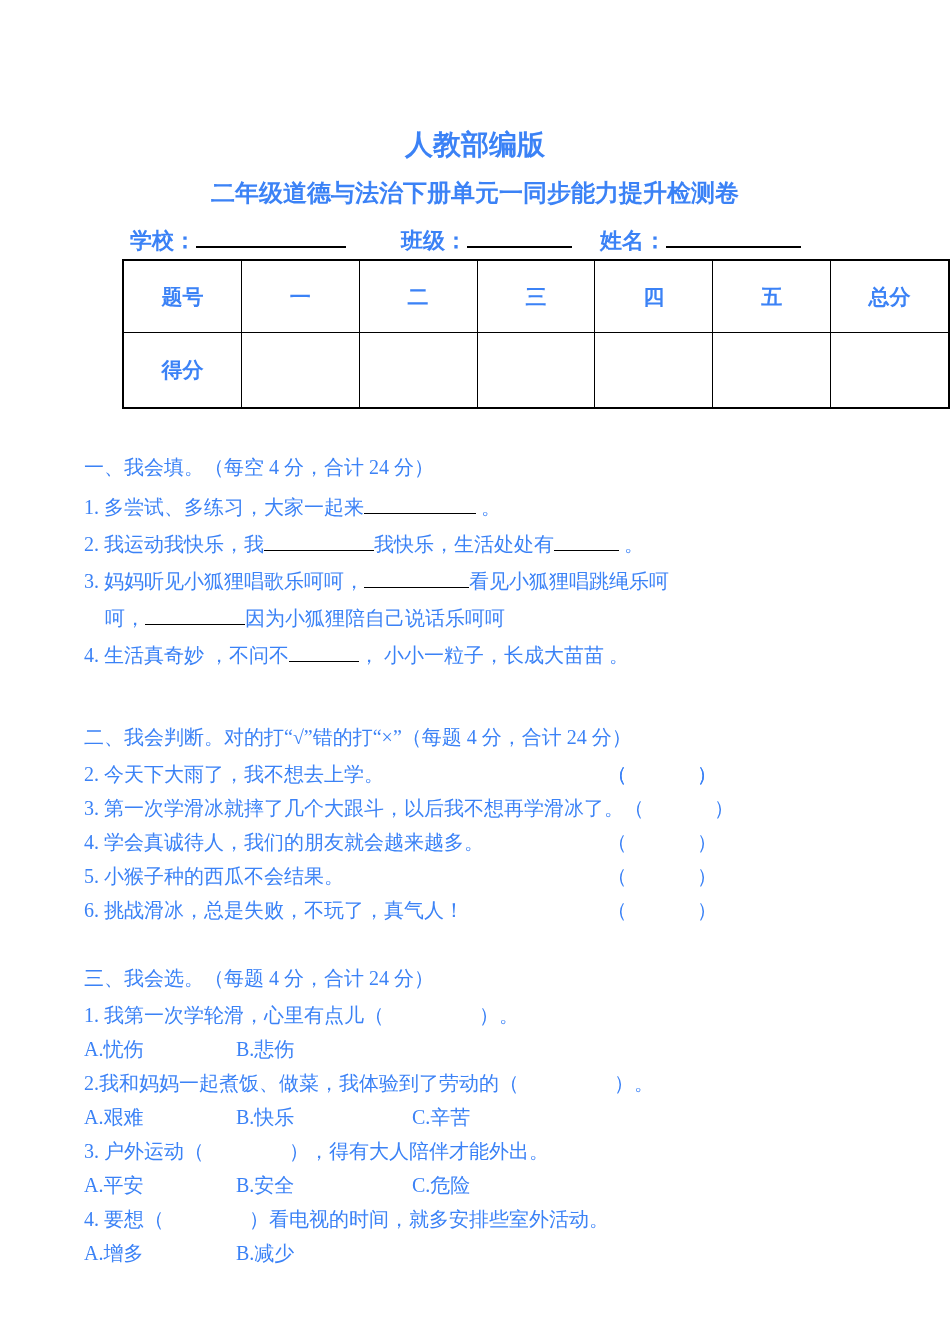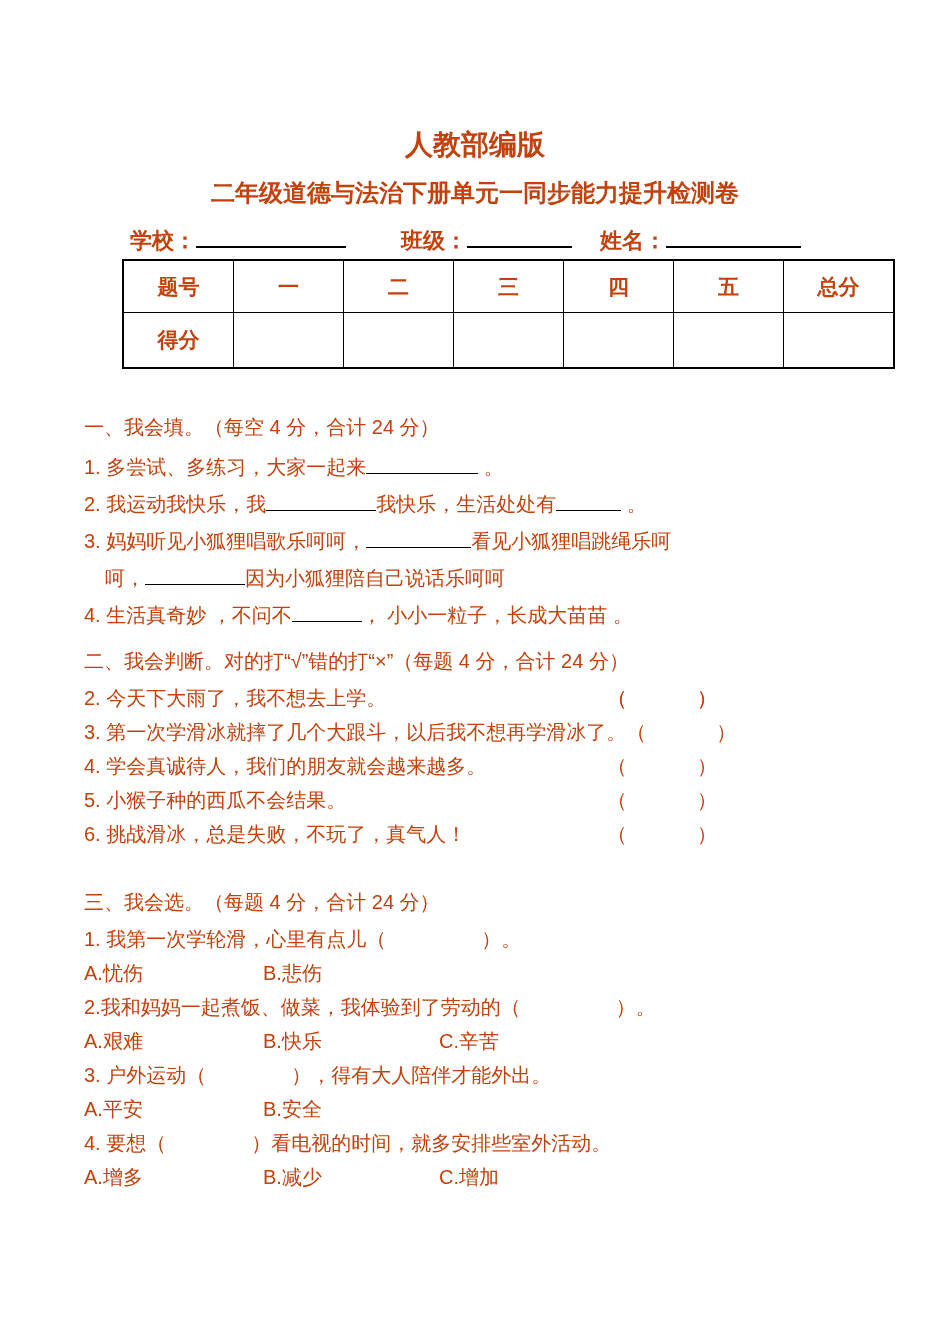--- a/index.html
+++ b/index.html
@@ -1,21 +1,21 @@
 <!DOCTYPE html>
 <html><head>
 <meta charset="utf-8">
 <style>
   html, body { margin: 0; padding: 0; background: #ffffff; }
   .page {
     width: 950px;
     height: 1344px;
     background: #ffffff;
-    color: #c2410c;
-    font-family: Liberation Sans, sans-serif;
+    color: #3b82f6;
+    font-family: Liberation Serif, serif;
     position: relative;
     overflow: hidden;
   }
   .edition-title {
     margin: 0;
     padding-top: 130px;
     text-align: center;
     font-size: 28px;
     line-height: 30px;
     font-weight: bold;
@@ -49,38 +49,38 @@
     table-layout: fixed;
     border: 2px solid #000;
   }
   table.score-table td {
     border: 1px solid #000;
     width: 97px;
     text-align: center;
     vertical-align: middle;
     font-size: 21px;
     font-weight: bold;
-    padding: 6px;
+    padding: 16px;
   }
   table.score-table tr.hdr td { height: 39px; }
   table.score-table tr.scr td { height: 42px; }
   .content {
     margin-left: 84px;
     margin-right: 60px;
     font-size: 20px;
   }
   .sec { margin-top: 0; }
   .line {
     line-height: 22px;
     margin-bottom: 12px;
     white-space: nowrap;
   }
   .sec-heading { margin-bottom: 15px; }
   .sec-fill   { margin-top: 47px; }
-  .sec-judge  { margin-top: 24px; }
+  .sec-judge  { margin-top: 60px; }
   .sec-choice { margin-top: 46px; }
   .blank {
     display: inline-block;
     border-bottom: 1px solid #000;
     height: 20px;
     vertical-align: baseline;
   }
   .w112 { width: 112px; }
   .w110 { width: 110px; }
   .w105 { width: 105px; }
@@ -92,21 +92,21 @@
   .judge .answer { position: absolute; left: 523px; top: 0; }
   .psp {
     display: inline-block;
     width: 70px;
     height: 1px;
   }
   .pgap    { display: inline-block; width: 95px; height: 1px; }
   .pgap-sm { display: inline-block; width: 85px; height: 1px; }
   .opts { display: flex; }
   .opts .opt-a { width: 152px; }
-  .opts .opt-b { width: 176px; margin-left: 27px; }
+  .opts .opt-b { width: 176px; }
   .opts .opt-c { flex: 1; }
   .q-line { margin-top: 2px; }
 </style>
 </head>
 <body>
 
 <div class="page">
 
   <h1 class="edition-title">人教部编版</h1>
   <h2 class="exam-title">二年级道德与法治下册单元一同步能力提升检测卷</h2>
@@ -214,26 +214,26 @@
         <span class="opt-b">B.快乐</span>
         <span class="opt-c">C.辛苦</span>
       </div>
 
       <div class="line q-line">
         <span>3. 户外运动（</span><span class="pgap-sm"></span><span>），得有大人陪伴才能外出。</span>
       </div>
       <div class="line opts">
         <span class="opt-a">A.平安</span>
         <span class="opt-b">B.安全</span>
+        <span class="opt-c">C.危险</span>
       </div>
 
       <div class="line q-line">
         <span>4. 要想（</span><span class="pgap-sm"></span><span>）看电视的时间，就多安排些室外活动。</span>
       </div>
       <div class="line opts">
         <span class="opt-a">A.增多</span>
         <span class="opt-b">B.减少</span>
-        <span class="opt-c">C.增加</span>
       </div>
     </div>
 
   </div>
 </div>
 
 </body></html>

